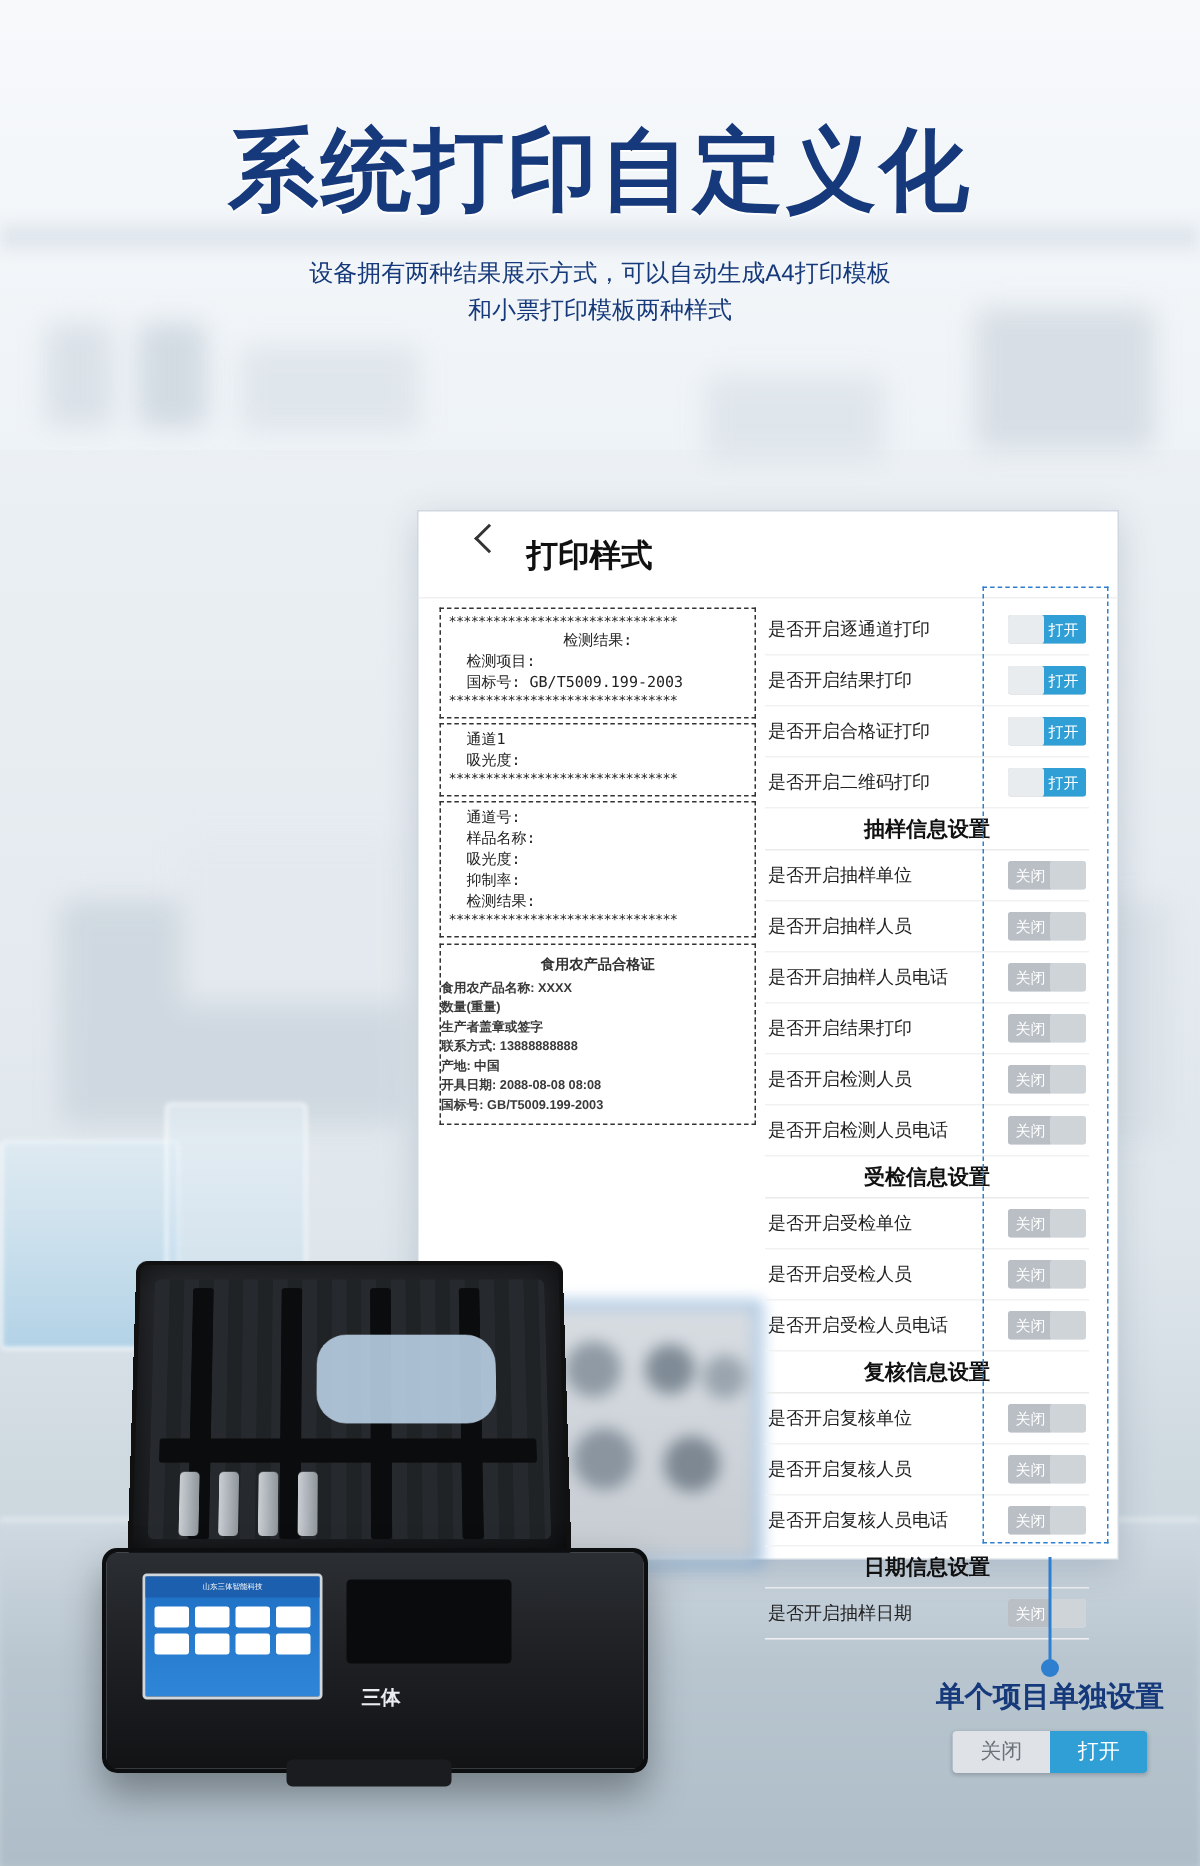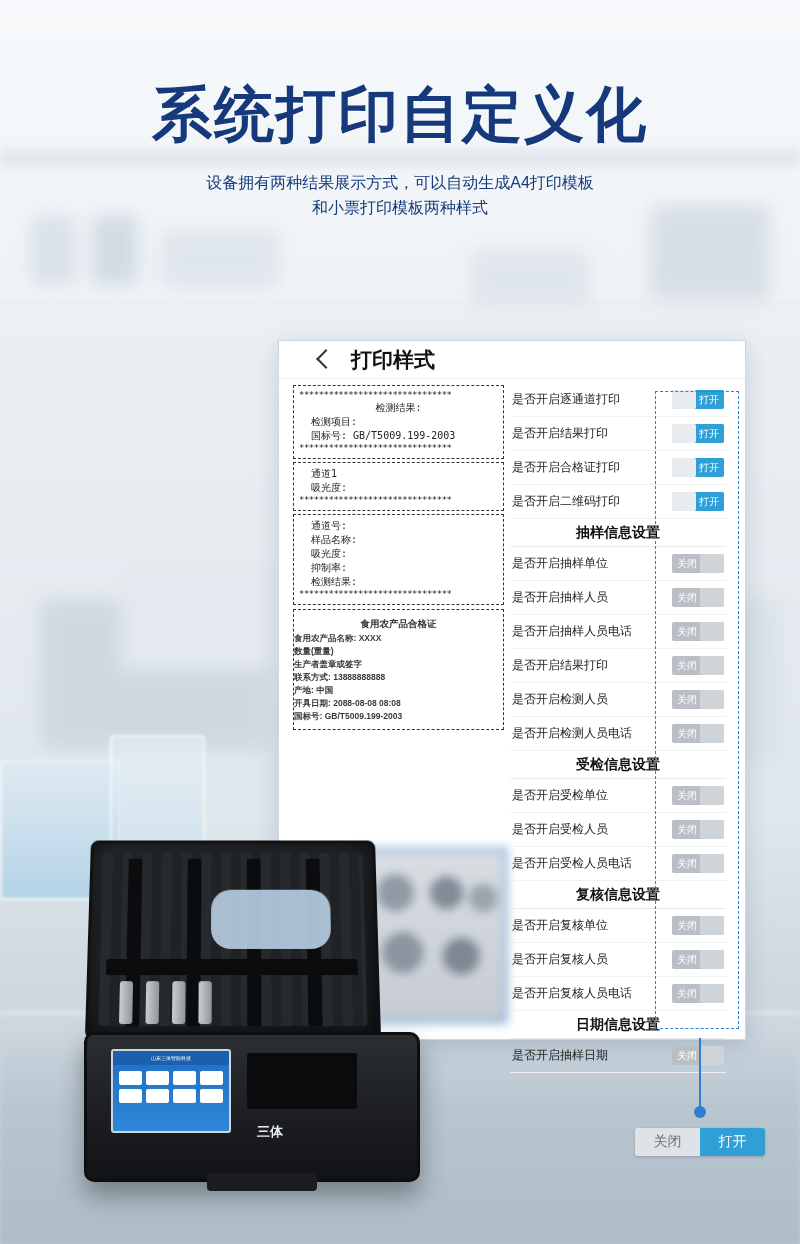--- a/index.html
+++ b/index.html
@@ -40,21 +40,21 @@
   }
 
   
   .panel {
     position: absolute; left: 278px; top: 340px; width: 468px; height: 700px;
     background: #ffffff;
     border: 1px solid #cfd8e0;
     box-shadow: 0 6px 22px rgba(40,60,90,.18);
   }
   .panel-head {
-    height: 38px; display: flex; align-items: center; padding-left: 42px;
+    height: 58px; display: flex; align-items: center; padding-left: 42px;
     position: relative; border-bottom: 1px solid #f0f0f0;
   }
   .back-chevron {
     position: absolute; left: 40px; top: 11px;
     width: 14px; height: 14px; border-left: 2px solid #333; border-bottom: 2px solid #333;
     transform: rotate(45deg);
   }
   .panel-title { font-size: 21px; color: #111; font-weight: 600; margin-left: 30px; }
 
   .panel-body { display: flex; height: calc(100% - 46px); }
@@ -120,25 +120,24 @@
     background: linear-gradient(160deg,#2a2d31,#17191c);
     border-radius: 8px; border: 3px solid #111;
     box-shadow: inset 0 0 24px rgba(0,0,0,.7);
     transform: perspective(500px) rotateX(6deg);
   }
   .foam { position:absolute; left:10px; top:10px; right:10px; bottom:10px;
     background: repeating-linear-gradient(90deg,#26292d 0 10px,#202326 10px 20px); border-radius:4px;}
   .strap { position:absolute; background:#0b0c0d; border-radius:2px; }
   .tube { position:absolute; width:13px; height:42px; background:linear-gradient(90deg,#c9ced3,#8f969c); border-radius:3px;}
   .case-base {
-    position: absolute; left: 8px; top: 242px; width: 336px; height: 150px;
+    position: absolute; left: 8px; top: 242px; width: 364px; height: 150px;
     background: linear-gradient(180deg,#2b2e32 0%, #1b1d20 60%, #121315 100%);
     border-radius: 10px; border: 3px solid #0d0e10;
     box-shadow: 0 14px 26px rgba(0,0,0,.35);
-    margin-left: 16px;
   }
   .screen {
     position:absolute; left:24px; top:14px; width:120px; height:84px;
     background: linear-gradient(180deg,#1e6fc4,#2f86d8);
     border: 2px solid #cfd6dc; border-radius:3px;
   }
   .screen-top { height:14px; background:#1b5fae; color:#fff; font-size:5px; text-align:center; line-height:14px;}
   .screen-grid { display:grid; grid-template-columns: repeat(4,1fr); gap:4px; padding:6px;}
   .scell { height:14px; background:#fff; border-radius:2px; }
   .slot-dark { position:absolute; left:160px; top:18px; width:110px; height:56px; background:#0a0b0c; border-radius:3px;}
@@ -408,17 +407,18 @@
     <div class="brandmark">
       <span>三体</span>
     </div>
     <div class="handle"></div>
   </div>
 </div>
 
 <div class="leader"></div>
 <div class="leader-dot"></div>
 <div class="callout">
+  <div class="callout-text">单个项目单独设置</div>
   <div class="callout-sw">
     <div class="off">关闭</div>
     <div class="on">打开</div>
   </div>
 </div>
 
 </body></html>

